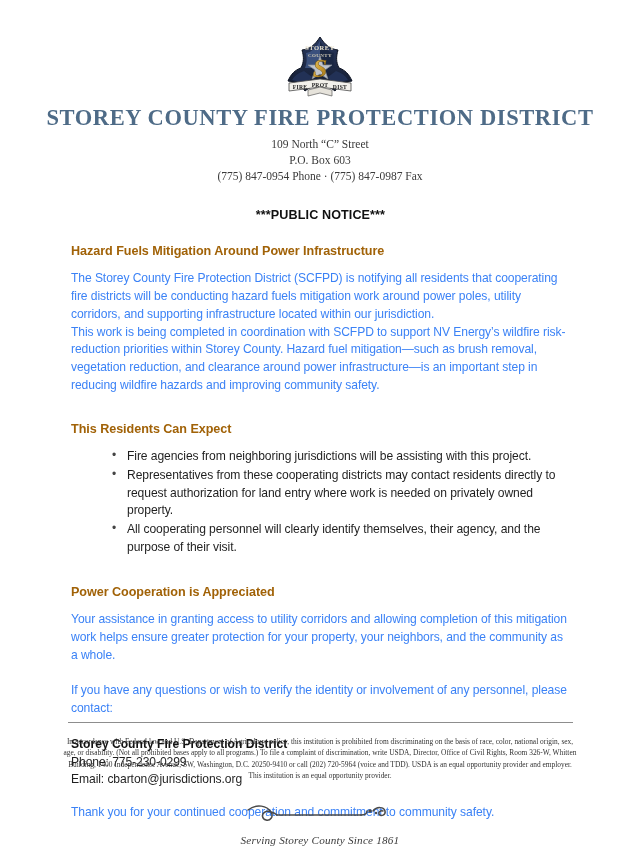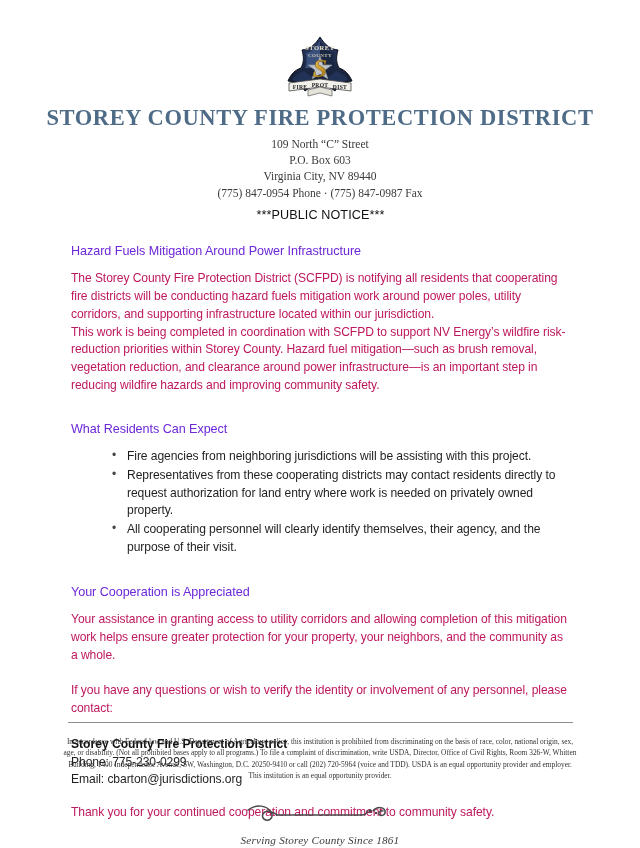--- a/index.html
+++ b/index.html
@@ -54,38 +54,38 @@
 
   
   .body-area {
     position: absolute;
     left: 71px;
     top: 208px;
     width: 499px;
   }
   .notice-banner {
     text-align: center;
-    font-weight: 400;
+    font-weight: 700;
     font-size: 12.6px;
     letter-spacing: 0.1px;
     color: #111;
     margin-bottom: 21px;
   }
   h2.sec-head {
     font-size: 12.6px;
-    font-weight: 400;
-    color: #6d28d9;
+    font-weight: 700;
+    color: #a16207;
     margin: 0 0 11px 0;
     line-height: 1.3;
     letter-spacing: -0.05px;
   }
   p.para {
     font-size: 12.1px;
     line-height: 1.47;
-    color: #be185d;
+    color: #3b82f6;
     margin: 0 0 13px 0;
     letter-spacing: -0.08px;
   }
   p.para.tight { margin-bottom: 0; }
   .spacer-lg { height: 16px; }
   .spacer-md { height: 13px; }
 
   ul.bullets {
     margin: 0 0 14px 0;
     padding-left: 41px;
@@ -215,48 +215,47 @@
 
         <path d="M24 56 L36 53 L48 56 L48 62 L36 59 L24 62 Z" fill="#e6e3db" stroke="#5a5a5a" stroke-width="0.7"></path>
       </svg>
     </div>
 
     <div class="org-title">STOREY COUNTY FIRE PROTECTION DISTRICT</div>
 
     <div class="addr-block">
       <div>109 North “C” Street</div>
       <div>P.O. Box 603</div>
-      <div>Virginia City, NV  89440</div>
       <div>(775) 847-0954 Phone · (775) 847-0987 Fax</div>
     </div>
   </div>
 
   <div class="body-area">
 
     <div class="notice-banner">***PUBLIC NOTICE***</div>
 
     <h2 class="sec-head">Hazard Fuels Mitigation Around Power Infrastructure</h2>
 
     <p class="para tight">The Storey County Fire Protection District (SCFPD) is notifying all residents that cooperating fire districts will be conducting hazard fuels mitigation work around power poles, utility corridors, and supporting infrastructure located within our jurisdiction.</p>
 
     <p class="para">This work is being completed in coordination with SCFPD to support NV Energy’s wildfire risk-reduction priorities within Storey County. Hazard fuel mitigation—such as brush removal, vegetation reduction, and clearance around power infrastructure—is an important step in reducing wildfire hazards and improving community safety.</p>
 
     <div class="spacer-md"></div>
 
-    <h2 class="sec-head">What Residents Can Expect</h2>
+    <h2 class="sec-head">This Residents Can Expect</h2>
 
     <ul class="bullets">
       <li>Fire agencies from neighboring jurisdictions will be assisting with this project.</li>
       <li>Representatives from these cooperating districts may contact residents directly to request authorization for land entry where work is needed on privately owned property.</li>
       <li>All cooperating personnel will clearly identify themselves, their agency, and the purpose of their visit.</li>
     </ul>
 
     <div class="spacer-md"></div>
 
-    <h2 class="sec-head">Your Cooperation is Appreciated</h2>
+    <h2 class="sec-head">Power Cooperation is Appreciated</h2>
 
     <p class="para">Your assistance in granting access to utility corridors and allowing completion of this mitigation work helps ensure greater protection for your property, your neighbors, and the community as a whole.</p>
 
     <div style="height:5px"></div>
 
     <p class="para">If you have any questions or wish to verify the identity or involvement of any personnel, please contact:</p>
 
     <div style="height:5px"></div>
 
     <div class="contact-name">Storey County Fire Protection District</div>

